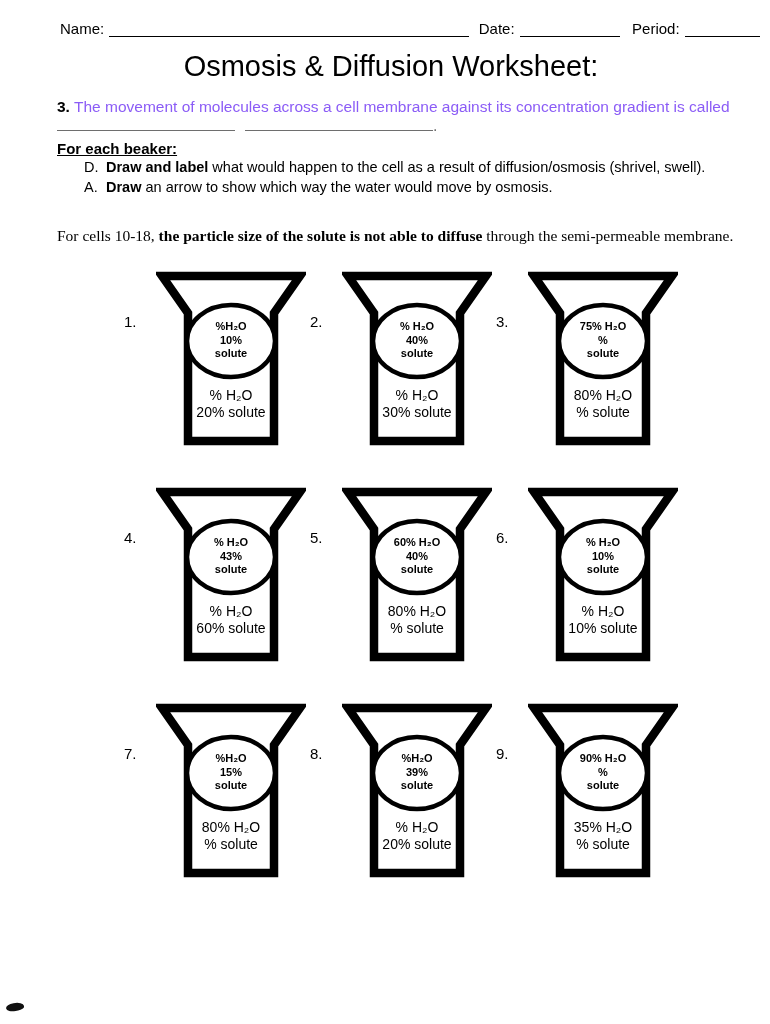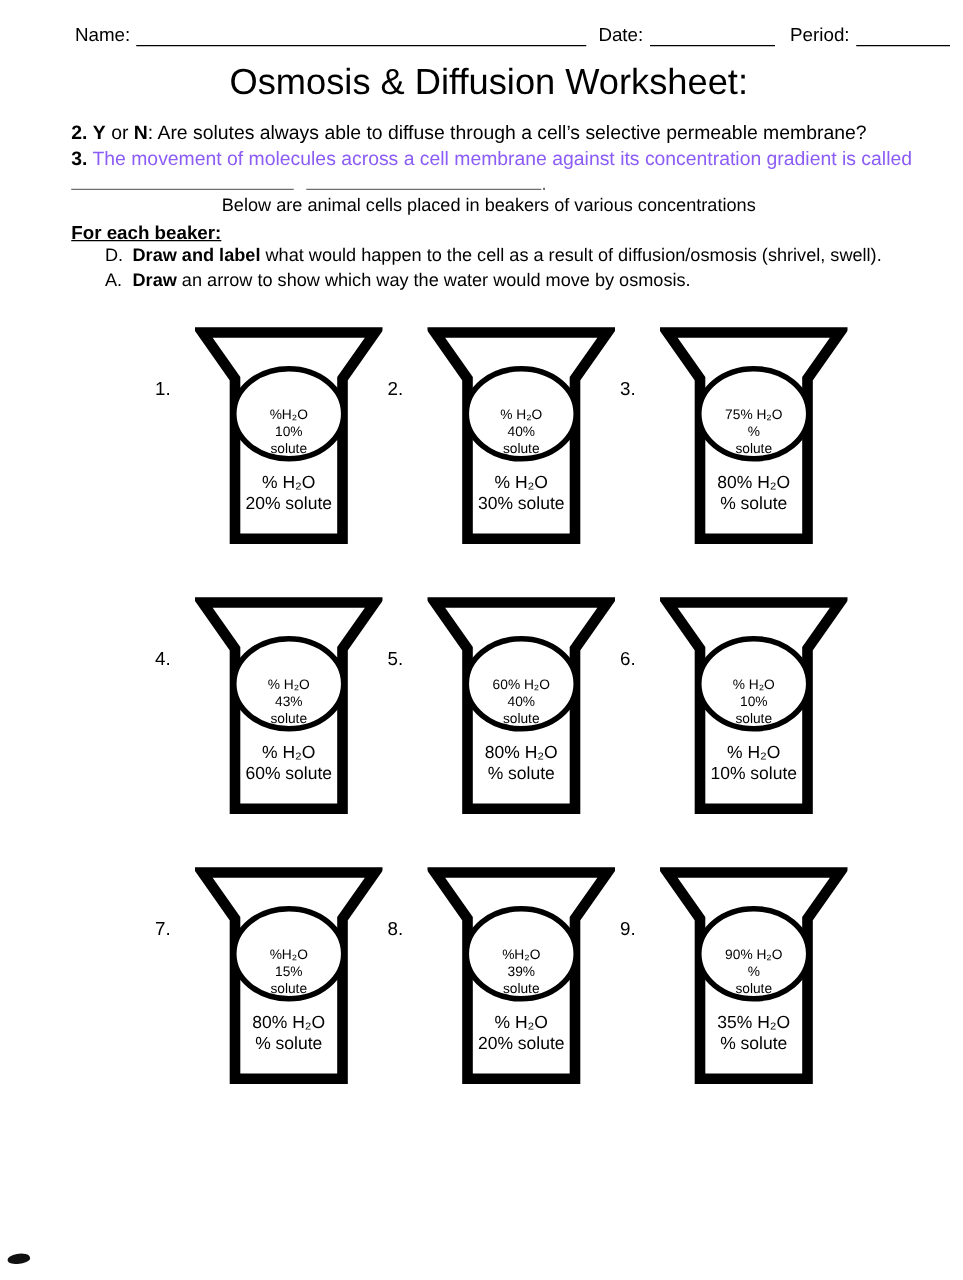--- a/index.html
+++ b/index.html
@@ -64,22 +64,22 @@
   .grid { margin: 26px 0 0 112px; }
   .brow { display: flex; margin-bottom: 40px; }
   .unit { display: flex; width: 186px; }
   .bnum { width: 32px; font-size: 15px; padding-top: 42px; }
   .beaker { position: relative; width: 150px; height: 176px; }
   .bsvg { position: absolute; left: 0; top: 0; width: 150px; height: 176px; }
   .bshape { fill: #ffffff; stroke: #000; stroke-width: 8.5; }
   .cellshape { fill: #ffffff; stroke: #000; stroke-width: 4.5; }
   .cell-text {
     position: absolute; top: 49px; left: 10px; right: 10px;
-    text-align: center; font-weight: normal;
-    font-size: 11px; line-height: 13.5px; margin-top: 16px;
+    text-align: center; font-weight: bold;
+    font-size: 11px; line-height: 13.5px;
   }
   .sol-text {
     position: absolute; top: 116px; left: 10px; right: 10px;
     text-align: center; font-size: 14px; line-height: 17px;
   }
 
   .scan-mark {
     position: absolute; left: 6px; top: 1003px;
     width: 18px; height: 8px; background: #111;
     border-radius: 50% 60% 40% 55%;
@@ -97,42 +97,38 @@
     <span class="lbl">Date:</span>
     <span class="blank date"></span>
     <span class="lbl">Period:</span>
     <span class="blank period"></span>
   </div>
 
   <div class="title">Osmosis &amp; Diffusion Worksheet:</div>
 
   <div class="questions">
     <div>
-      <b>2.</b>
-      <b>Y</b>
-      <span>or</span>
-      <b>N</b><span>: Are solutes always able to diffuse through a cell’s selective permeable membrane?</span>
-    </div>
-    <div>
       <b>3.</b>
       <span class="q3-text">The movement of molecules across a cell membrane against its concentration gradient is called</span>
     </div>
   </div>
   <div class="q3-blanks">
     <span class="q3-blank b1"></span><span class="q3-blank b2"></span><span class="q3-period">.</span>
   </div>
 
-  <div class="subtitle">Below are animal cells placed in beakers of various concentrations</div>
 
   <div class="for-each-head">For each beaker:</div>
   <div class="task-list">
     <div><span class="task-letter">D.</span><b>Draw and label</b><span> what would happen to the cell as a result of diffusion/osmosis (shrivel, swell).</span><b></b><span></span></div>
     <div><span class="task-letter">A.</span><b>Draw</b><span> an arrow to show which way the water would move by osmosis.</span><b></b><span></span></div>
   </div>
 
+  <div class="note">
+    <span>For cells 10-18, </span><b>the particle size of the solute is not able to diffuse</b><span> through the semi-permeable membrane.</span>
+  </div>
 
   <div class="grid">
 
     <div class="brow">
       <div class="unit">
         <span class="bnum">1.</span>
         <div class="beaker">
           <svg class="bsvg" viewBox="0 0 150 176">
             <polygon class="bshape" points="6,5 144,5 118,42 118,170 32,170 32,42"></polygon>
             <ellipse class="cellshape" cx="75" cy="70" rx="44" ry="36"></ellipse>

